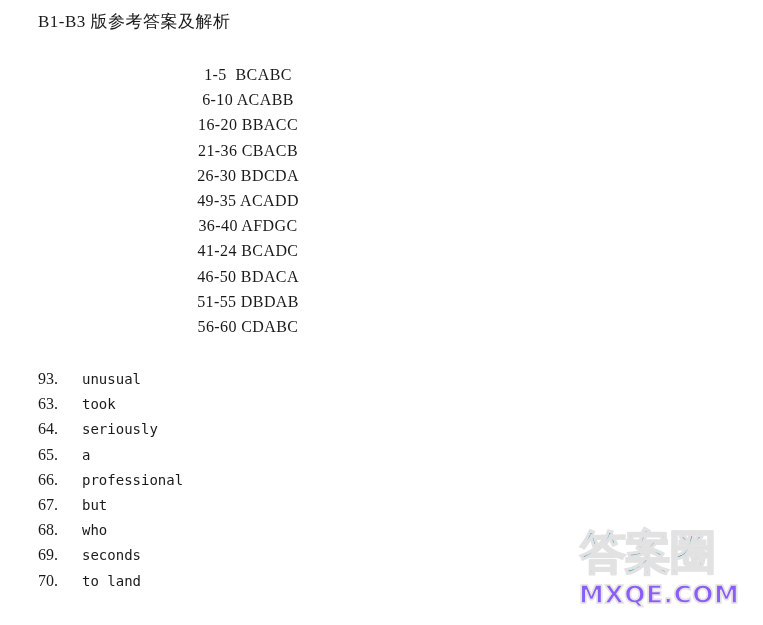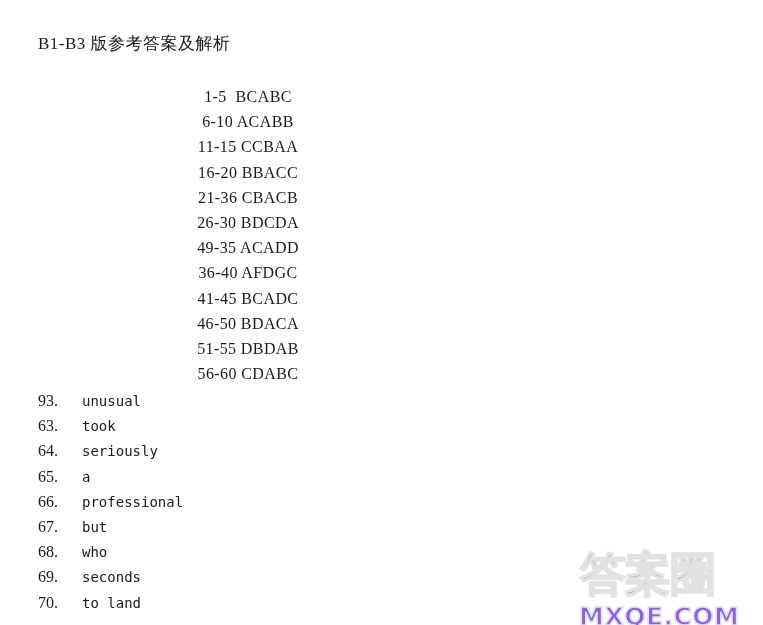--- a/index.html
+++ b/index.html
@@ -13,21 +13,20 @@
     font-family: "Liberation Serif", "DejaVu Serif", serif;
     overflow: hidden;
     position: relative;
   }
 
   #page {
     position: relative;
     width: 763px;
     height: 472px;
     background: #ffffff;
-    margin-top: 22px;
   }
 
   .doc-title {
     position: absolute;
     left: 38px;
     top: 11px;
     font-family: "Liberation Serif", "DejaVu Serif", serif;
     font-size: 17px;
     line-height: 22px;
     color: #1a1a1a;
@@ -94,21 +93,21 @@
 
   .wm-cn {
     position: absolute;
     left: 4px;
     top: 0px;
     font-family: "DejaVu Sans", sans-serif;
     font-size: 46px;
     font-weight: bold;
     line-height: 56px;
     letter-spacing: -1px;
-    color: #ef4444;
+    color: #0369a1;
     -webkit-text-stroke: 1.6px #e2e2e2;
     text-shadow:
        1px 0 0 #ededed,
       -1px 0 0 #ededed,
        0 1px 0 #ededed,
        0 -1px 0 #ededed;
     white-space: nowrap;
   }
 
   .wm-en {
@@ -133,27 +132,26 @@
 </head>
 <body>
 
 <div id="page">
 
   <div class="doc-title">B1-B3 版参考答案及解析</div>
 
   <div class="answer-block">
       <div class="answer-line">1-5  BCABC</div>
       <div class="answer-line">6-10 ACABB</div>
-      <div class="answer-line">11-15 CCBAA</div>
       <div class="answer-line">16-20 BBACC</div>
       <div class="answer-line">21-36 CBACB</div>
       <div class="answer-line">26-30 BDCDA</div>
       <div class="answer-line">49-35 ACADD</div>
       <div class="answer-line">36-40 AFDGC</div>
-      <div class="answer-line">41-45 BCADC</div>
+      <div class="answer-line">41-24 BCADC</div>
       <div class="answer-line">46-50 BDACA</div>
       <div class="answer-line">51-55 DBDAB</div>
       <div class="answer-line">56-60 CDABC</div>
     </div>
 
   <div class="blank-block">
       <div class="blank-line"><span class="blank-num">93.</span><span class="blank-word">unusual</span></div>
       <div class="blank-line"><span class="blank-num">63.</span><span class="blank-word">took</span></div>
       <div class="blank-line"><span class="blank-num">64.</span><span class="blank-word">seriously</span></div>
       <div class="blank-line"><span class="blank-num">65.</span><span class="blank-word">a</span></div>

